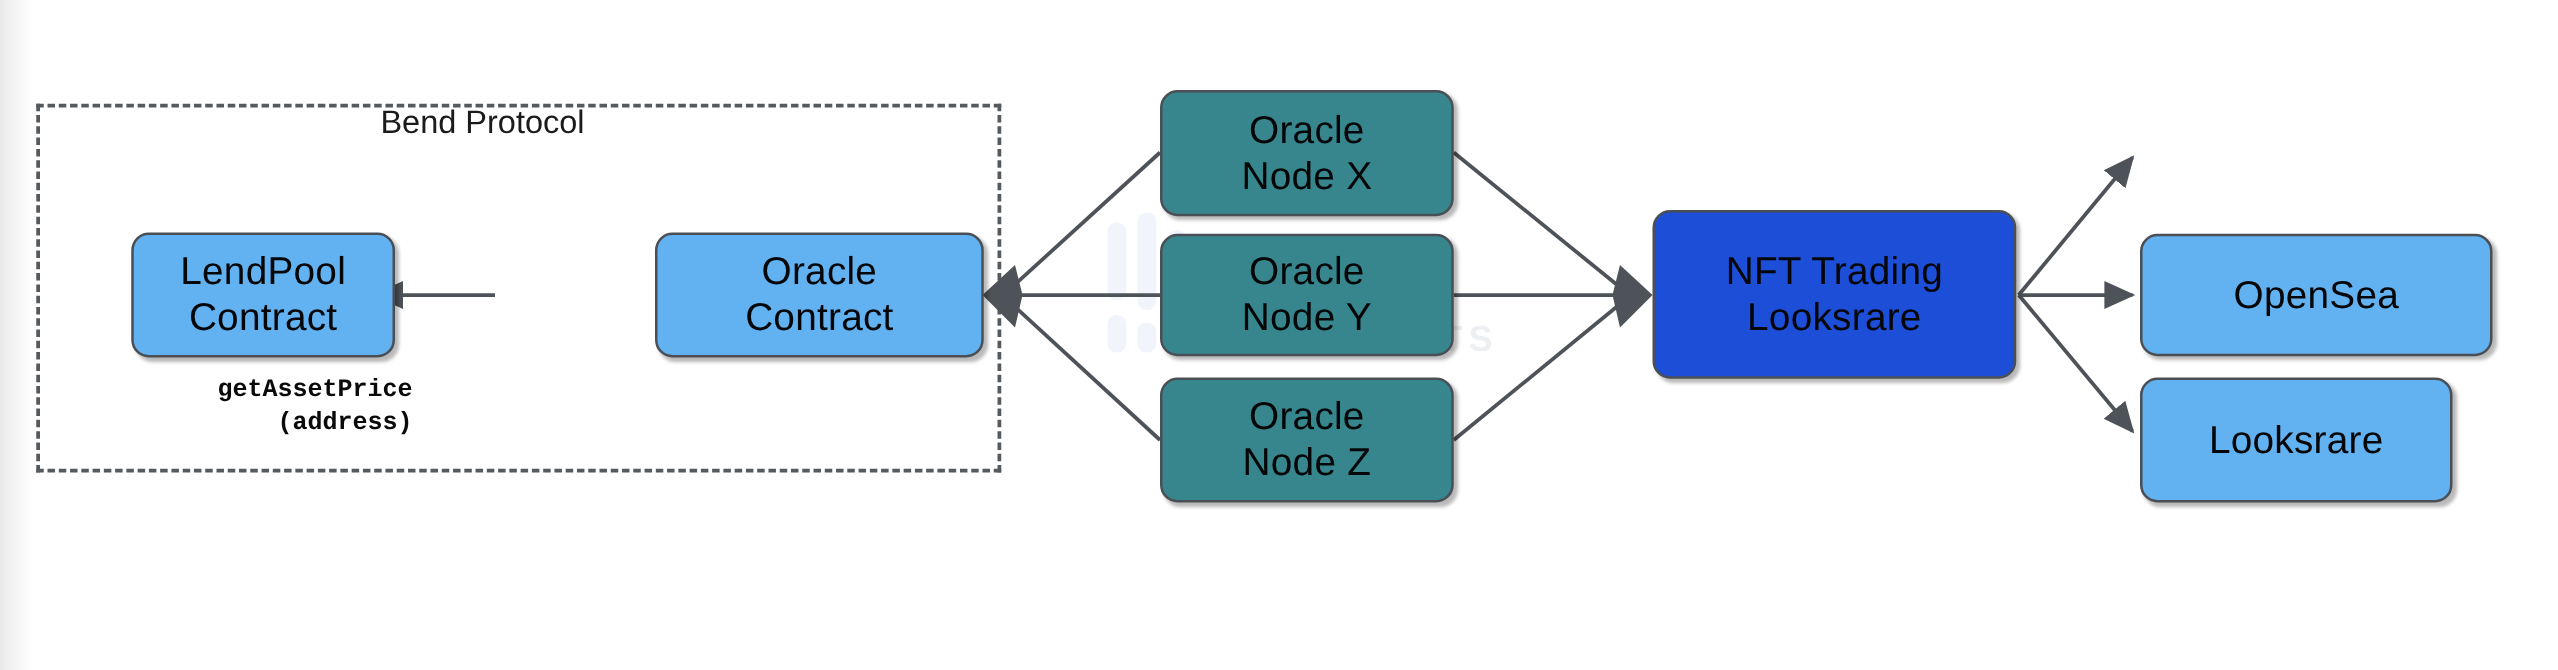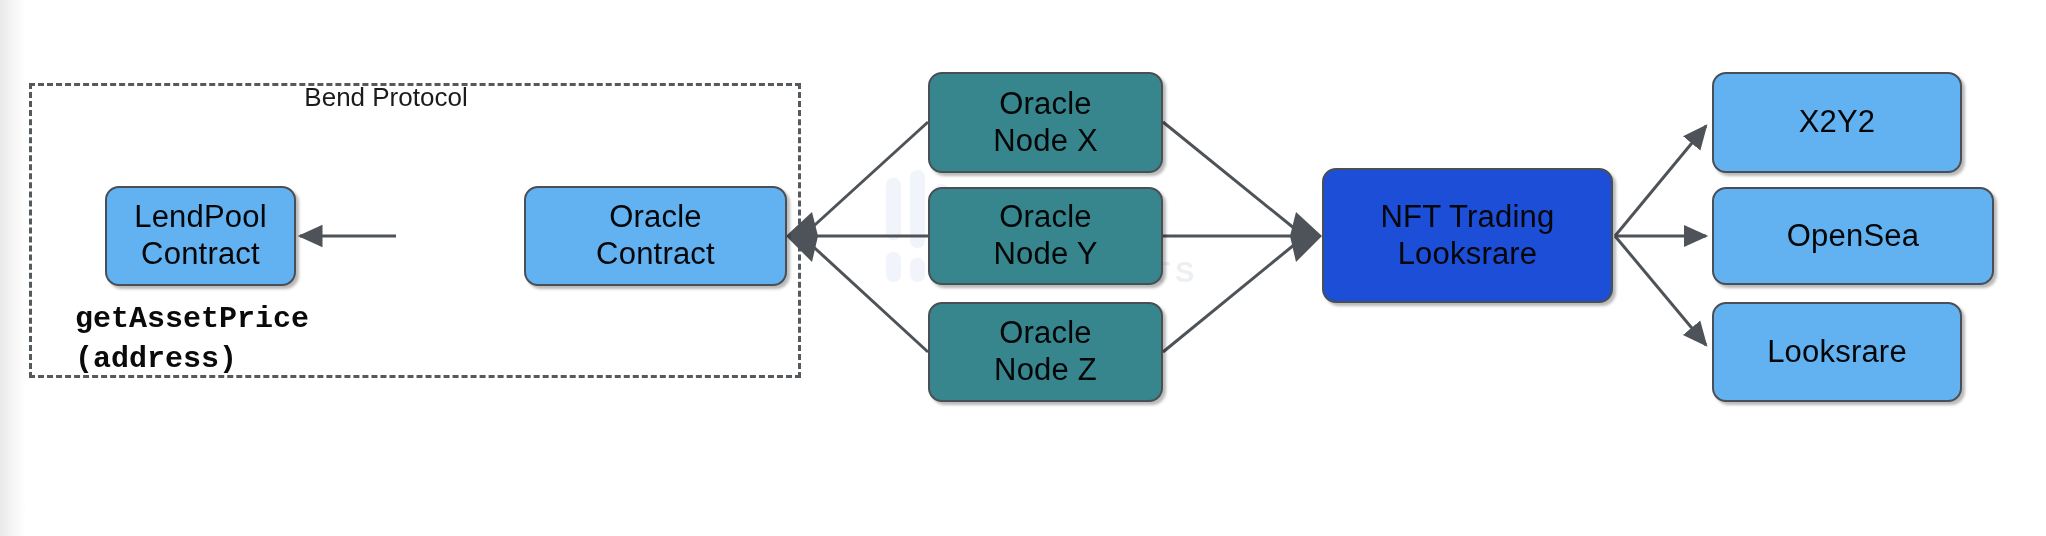--- a/index.html
+++ b/index.html
@@ -84,24 +84,24 @@
   .node.blue    { background: #62b1f0; }
   .node.teal    { background: #37868e; }
   .node.royal   { background: #1d4ed8; }
   .node span { display: block; padding: 0 6px; }
 
   
   .mono-label {
     position: absolute;
     font-family: "Liberation Mono", "DejaVu Sans Mono", monospace;
     font-weight: bold;
-    font-size: 30px;
+    font-size: 20px;
     line-height: 1.32;
     color: #0a0a0a;
-    text-align: left;
+    text-align: right;
     white-space: pre-line;
   }
 
   
   svg.edges {
     position: absolute;
     left: 0; top: 0;
     width: 2046px;
     height: 536px;
     overflow: visible;
@@ -150,21 +150,21 @@
     <line x1="1163" y1="122" x2="1300" y2="233" stroke="#4d5358" stroke-width="3"></line>
     <line x1="1163" y1="236" x2="1300" y2="236" stroke="#4d5358" stroke-width="3"></line>
     <line x1="1163" y1="352" x2="1300" y2="240" stroke="#4d5358" stroke-width="3"></line>
     <path d="M1322,236 L1296,212 L1290,236 L1296,262 Z" fill="#4d5358"></path>
 
     <line x1="1615" y1="236" x2="1706" y2="126" stroke="#4d5358" stroke-width="3" marker-end="url(#arrow)"></line>
     <line x1="1615" y1="236" x2="1706" y2="236" stroke="#4d5358" stroke-width="3" marker-end="url(#arrow)"></line>
     <line x1="1615" y1="236" x2="1706" y2="345" stroke="#4d5358" stroke-width="3" marker-end="url(#arrow)"></line>
   </svg>
 
-  <div class="node blue" style="left:105px; top:186px; width:191px; height:100px;">
+  <div class="node blue" style="left:105px; top:186px; width:211px; height:100px;">
     <div>
       <span>LendPool</span>
       <span>Contract</span>
     </div>
   </div>
 
   <div class="node blue" style="left:524px; top:186px; width:263px; height:100px;">
     <div>
       <span>Oracle</span>
       <span>Contract</span>
@@ -192,23 +192,20 @@
     </div>
   </div>
 
   <div class="node royal" style="left:1322px; top:168px; width:291px; height:135px;">
     <div>
       <span>NFT Trading</span>
       <span>Looksrare</span>
     </div>
   </div>
 
-  <div class="node blue" style="left:1712px; top:72px; width:250px; height:101px;">
-    <span>X2Y2</span>
-  </div>
 
   <div class="node blue" style="left:1712px; top:187px; width:282px; height:98px;">
     <span>OpenSea</span>
   </div>
 
   <div class="node blue" style="left:1712px; top:302px; width:250px; height:100px;">
     <span>Looksrare</span>
   </div>
 
   <div class="mono-label" style="left:75px; top:300px; width:255px;">getAssetPrice

